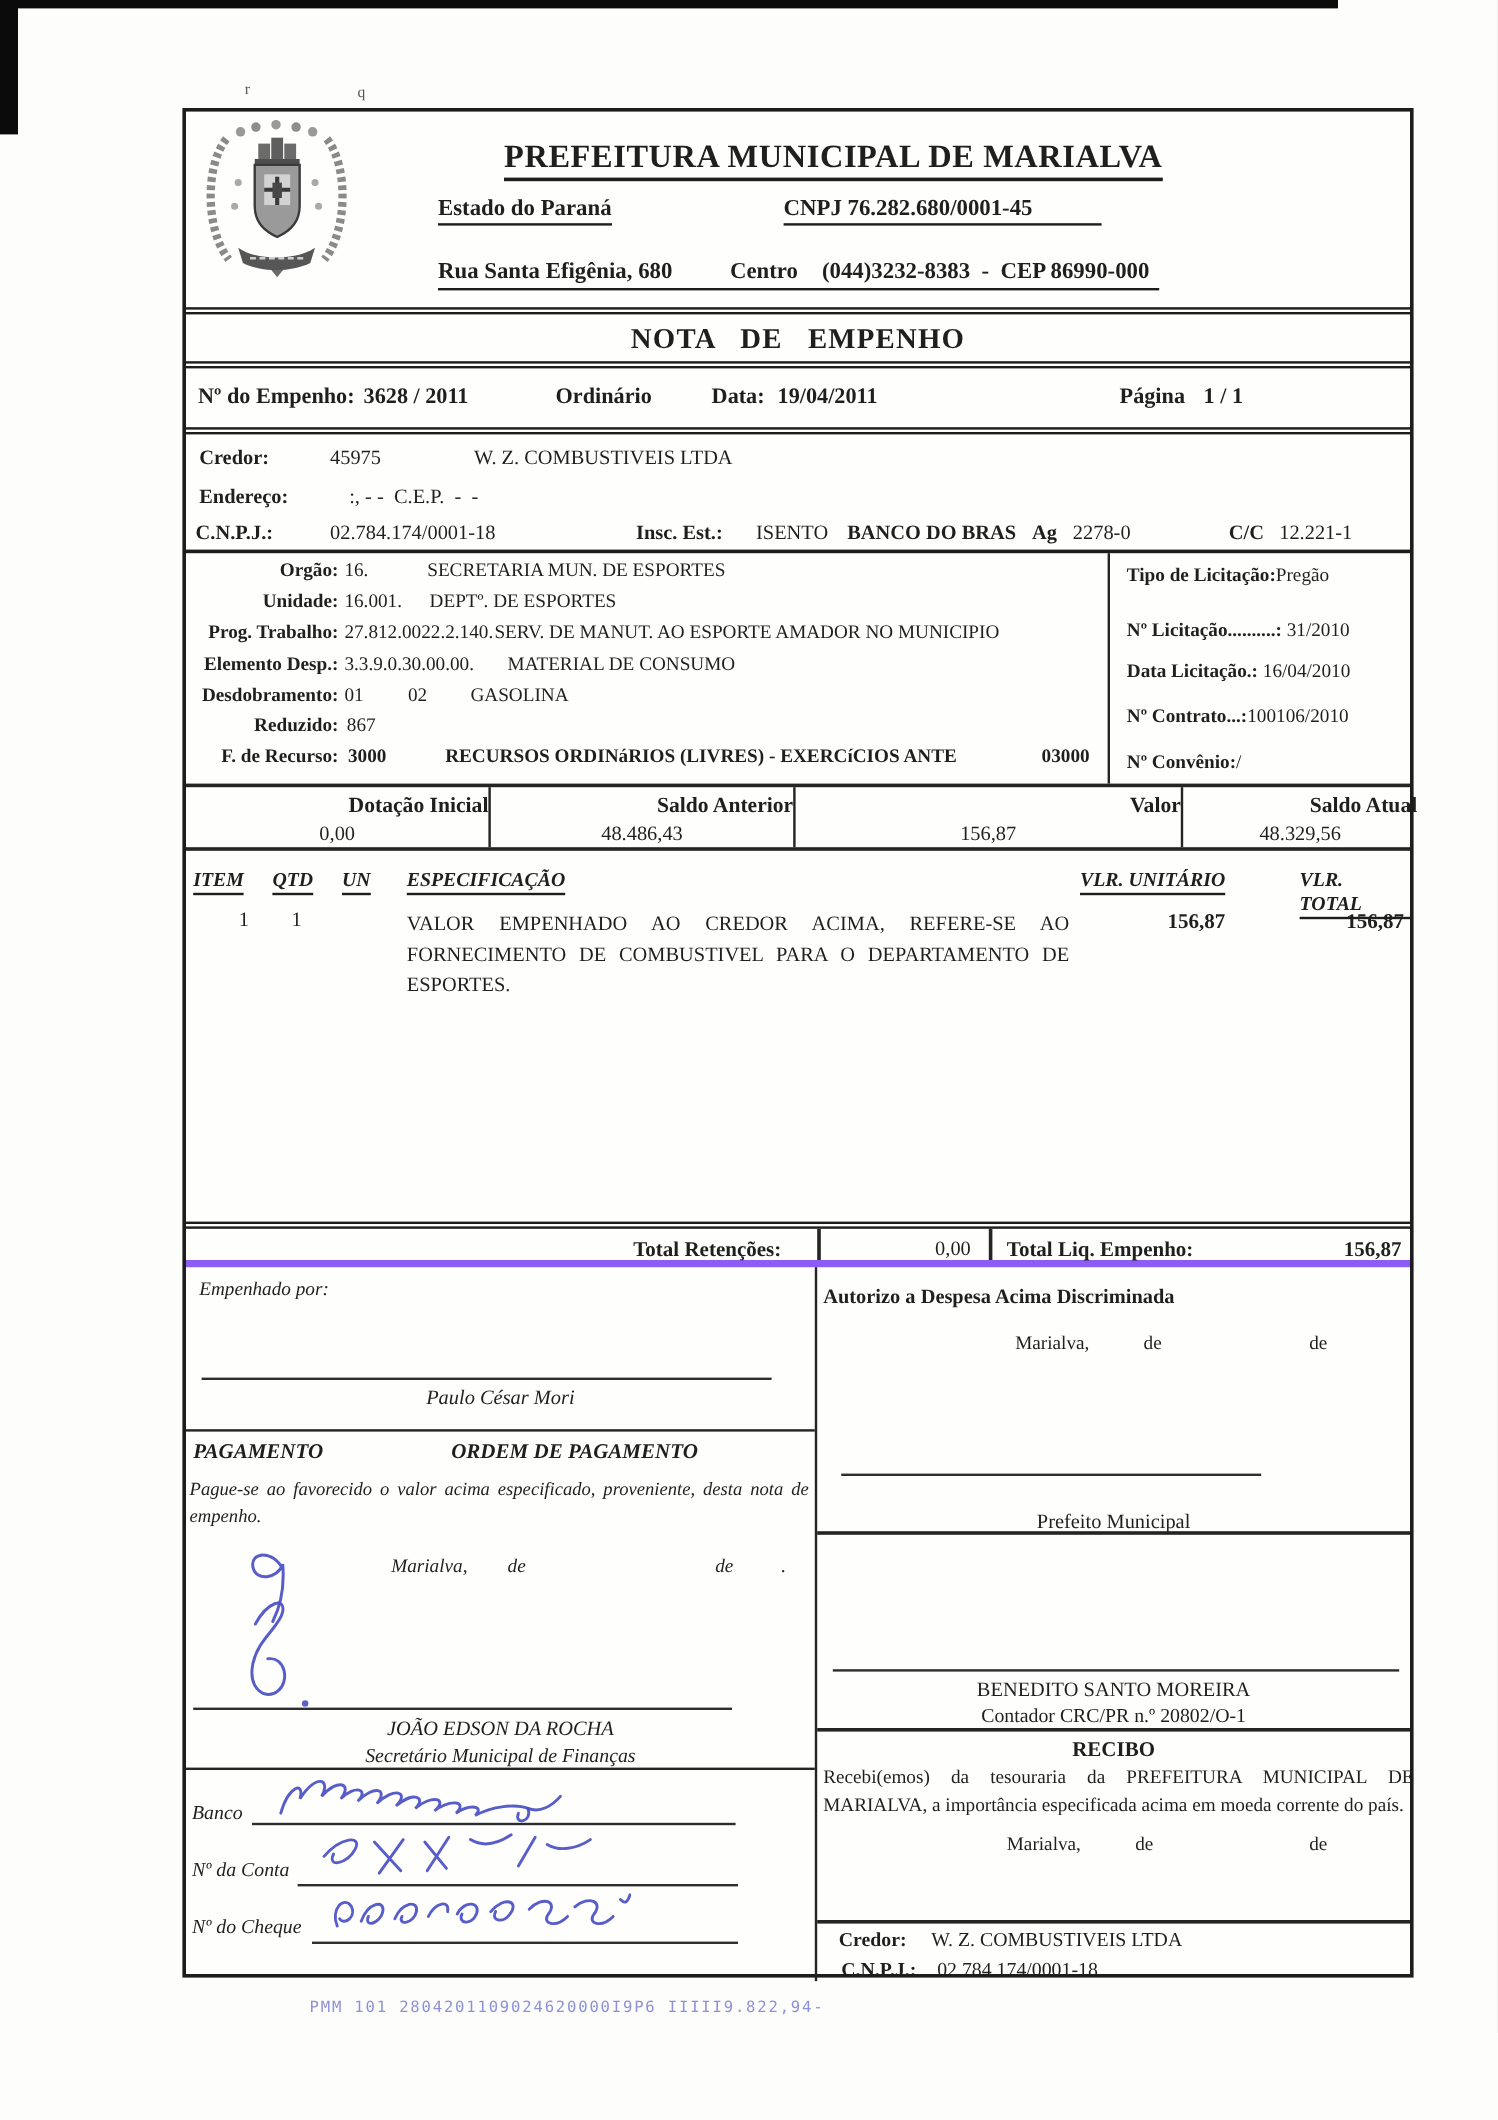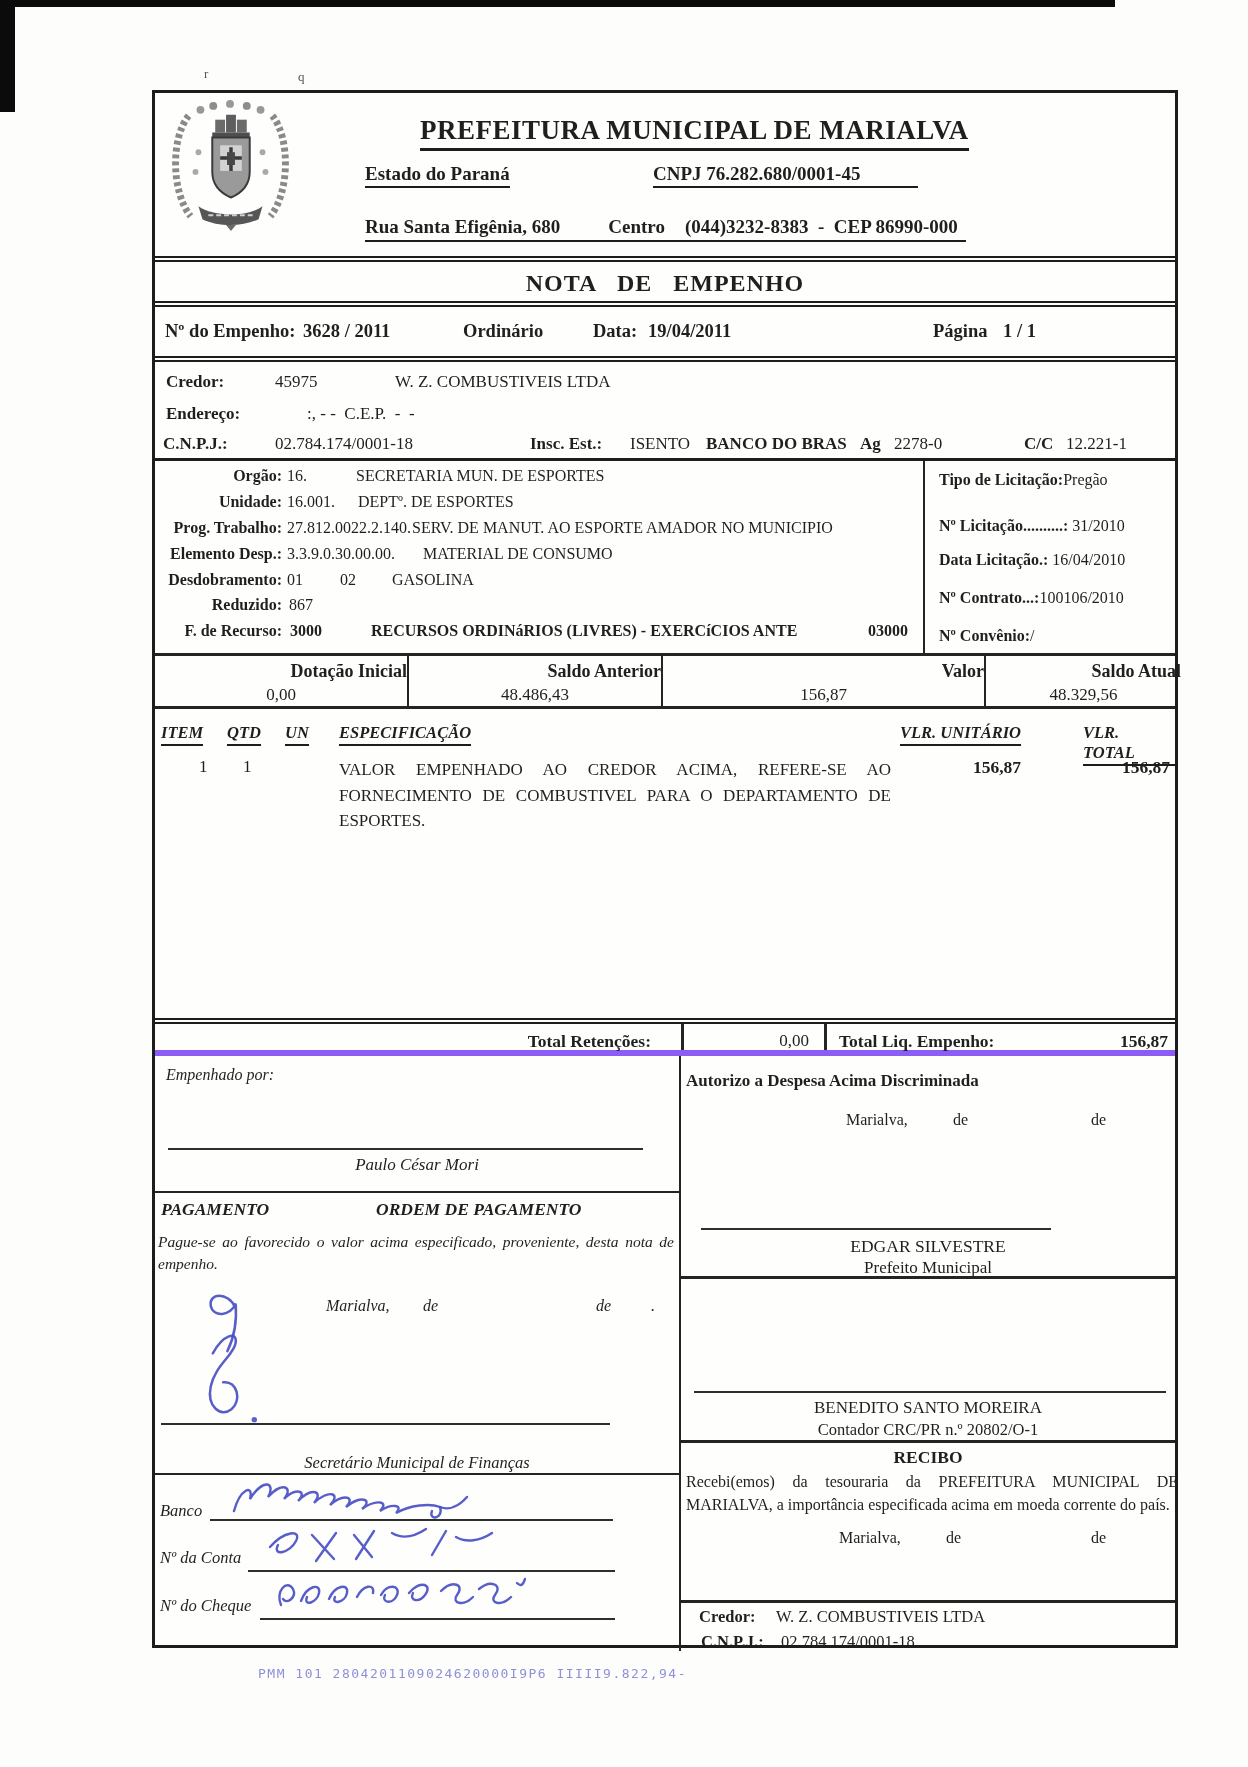--- a/index.html
+++ b/index.html
@@ -110,21 +110,21 @@
       <span class="abs b" style="left:493px;top:14px;">19/04/2011</span>
       <span class="abs b" style="left:778px;top:14px;">Página</span>
       <span class="abs b" style="left:848px;top:14px;">1 / 1</span>
     </section>
 
     <section class="sec-credor">
       <span class="abs b" style="left:11px;top:10px;">Credor:</span>
       <span class="abs" style="left:120px;top:10px;">45975</span>
       <span class="abs" style="left:240px;top:10px;">W. Z. COMBUSTIVEIS LTDA</span>
       <span class="abs b" style="left:11px;top:42px;">Endereço:</span>
-      <span class="abs pre" style="left:152px;top:42px;">:, - -  C.E.P.  -  -</span>
+      <span class="abs pre" style="left:136px;top:42px;">:, - -  C.E.P.  -  -</span>
       <span class="abs b" style="left:8px;top:72px;">C.N.P.J.:</span>
       <span class="abs" style="left:120px;top:72px;">02.784.174/0001-18</span>
       <span class="abs b" style="left:375px;top:72px;">Insc. Est.:</span>
       <span class="abs" style="left:475px;top:72px;">ISENTO</span>
       <span class="abs b" style="left:551px;top:72px;">BANCO DO BRAS</span>
       <span class="abs b" style="left:705px;top:72px;">Ag</span>
       <span class="abs" style="left:739px;top:72px;">2278-0</span>
       <span class="abs b" style="left:869px;top:72px;">C/C</span>
       <span class="abs" style="left:911px;top:72px;">12.221-1</span>
     </section>
@@ -248,20 +248,21 @@
           <span class="abs" style="left:171px;top:104px;">Marialva,</span>
           <span class="abs" style="left:268px;top:104px;">de</span>
           <span class="abs" style="left:441px;top:104px;">de</span>
           <span class="abs" style="left:496px;top:104px;">.</span>
           <svg class="abs" style="left:40px;top:96px;" width="75" height="140" viewBox="0 0 70 135">
             <path class="ink" d="M38,18 C30,2 12,4 14,16 C16,28 34,26 38,14 C40,38 34,52 30,60"></path>
             <path class="ink" d="M16,62 C26,44 40,40 38,52 C36,64 18,74 14,94 C10,114 24,124 34,116 C44,108 40,88 26,90"></path>
             <circle cx="56" cy="126" r="2.6" fill="#4a50c4" opacity=".9"></circle>
           </svg>
           <div class="sline" style="left:6px;top:230px;width:449px;"></div>
+          <div class="abs ctr" style="top:238px;font-size:17px;">JOÃO EDSON DA ROCHA</div>
           <div class="abs ctr" style="top:260px;font-size:16.5px;">Secretário Municipal de Finanças</div>
         </div>
 
         <div class="box-banco">
           <span class="abs" style="left:5px;top:26px;font-size:16.5px;">Banco</span>
           <div class="sline" style="left:55px;top:44px;width:403px;"></div>
           <svg class="abs" style="left:75px;top:4px;" width="240" height="42" viewBox="0 0 240 42">
             <path class="ink" d="M4,32 C10,10 24,4 20,20 C34,-2 46,4 38,18 C52,2 64,8 54,20 C66,8 78,12 68,22 C82,8 94,12 84,24 C98,10 112,14 100,26 C114,14 126,18 116,28 C130,16 144,20 132,30 C146,20 160,22 150,32 C162,24 174,26 166,34 C180,26 200,24 210,28 C220,32 230,26 237,18"></path>
             <path class="ink" d="M210,28 C214,40 198,42 202,32"></path>
           </svg>
@@ -291,21 +292,20 @@
         </div>
       </div>
 
       <div class="low-right">
         <div class="abs b" style="left:5px;top:15px;font-size:17px;">Autorizo a Despesa Acima Discriminada</div>
         <span class="abs" style="left:165px;top:55px;">Marialva,</span>
         <span class="abs" style="left:272px;top:55px;">de</span>
         <span class="abs" style="left:410px;top:55px;">de</span>
 
         <div class="sline" style="left:20px;top:172px;width:350px;"></div>
-        <div class="abs ctr" style="top:180px;font-size:17.5px;">EDGAR SILVESTRE</div>
         <div class="abs ctr" style="top:202px;font-size:17px;">Prefeito Municipal</div>
         <div class="hline" style="top:220px;"></div>
 
         <div class="sline" style="left:13px;top:335px;width:472px;"></div>
         <div class="abs ctr" style="top:342px;font-size:17px;">BENEDITO SANTO MOREIRA</div>
         <div class="abs ctr" style="top:364px;font-size:16.5px;">Contador CRC/PR n.º 20802/O-1</div>
         <div class="hline" style="top:384px;"></div>
 
         <div class="abs ctr b" style="top:391px;font-size:17.5px;">RECIBO</div>
         <div class="abs just" style="left:5px;top:415px;width:492px;font-size:16px;line-height:1.42;">Recebi(emos) da tesouraria da PREFEITURA MUNICIPAL DE MARIALVA, a importância especificada acima em moeda corrente do país.</div>

